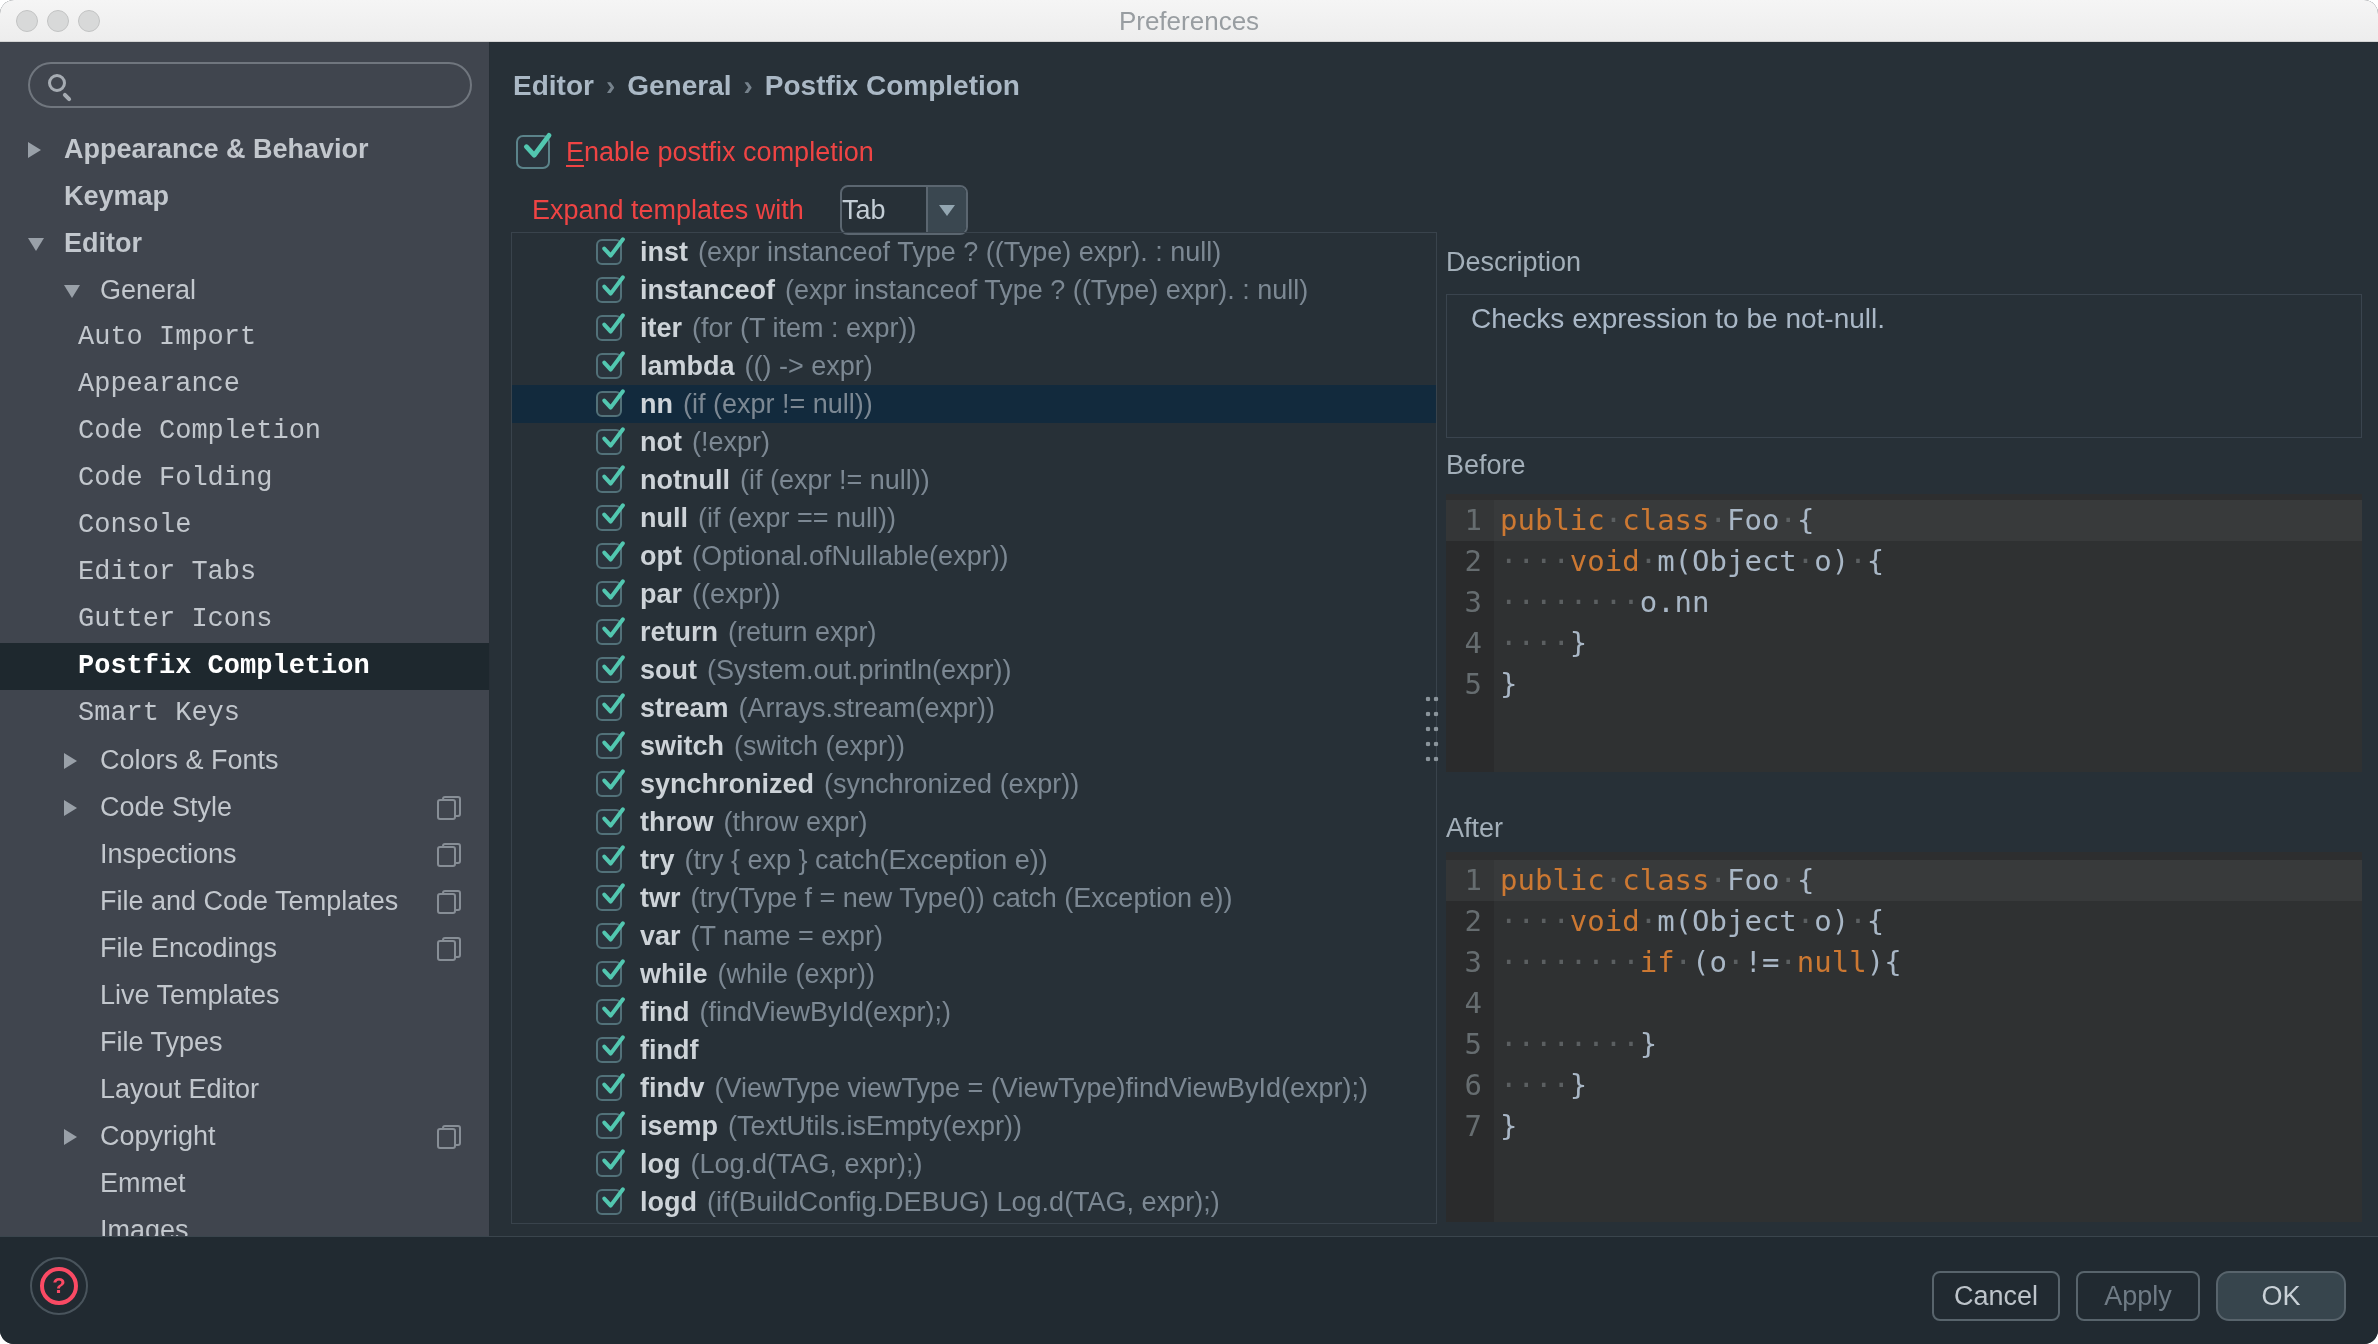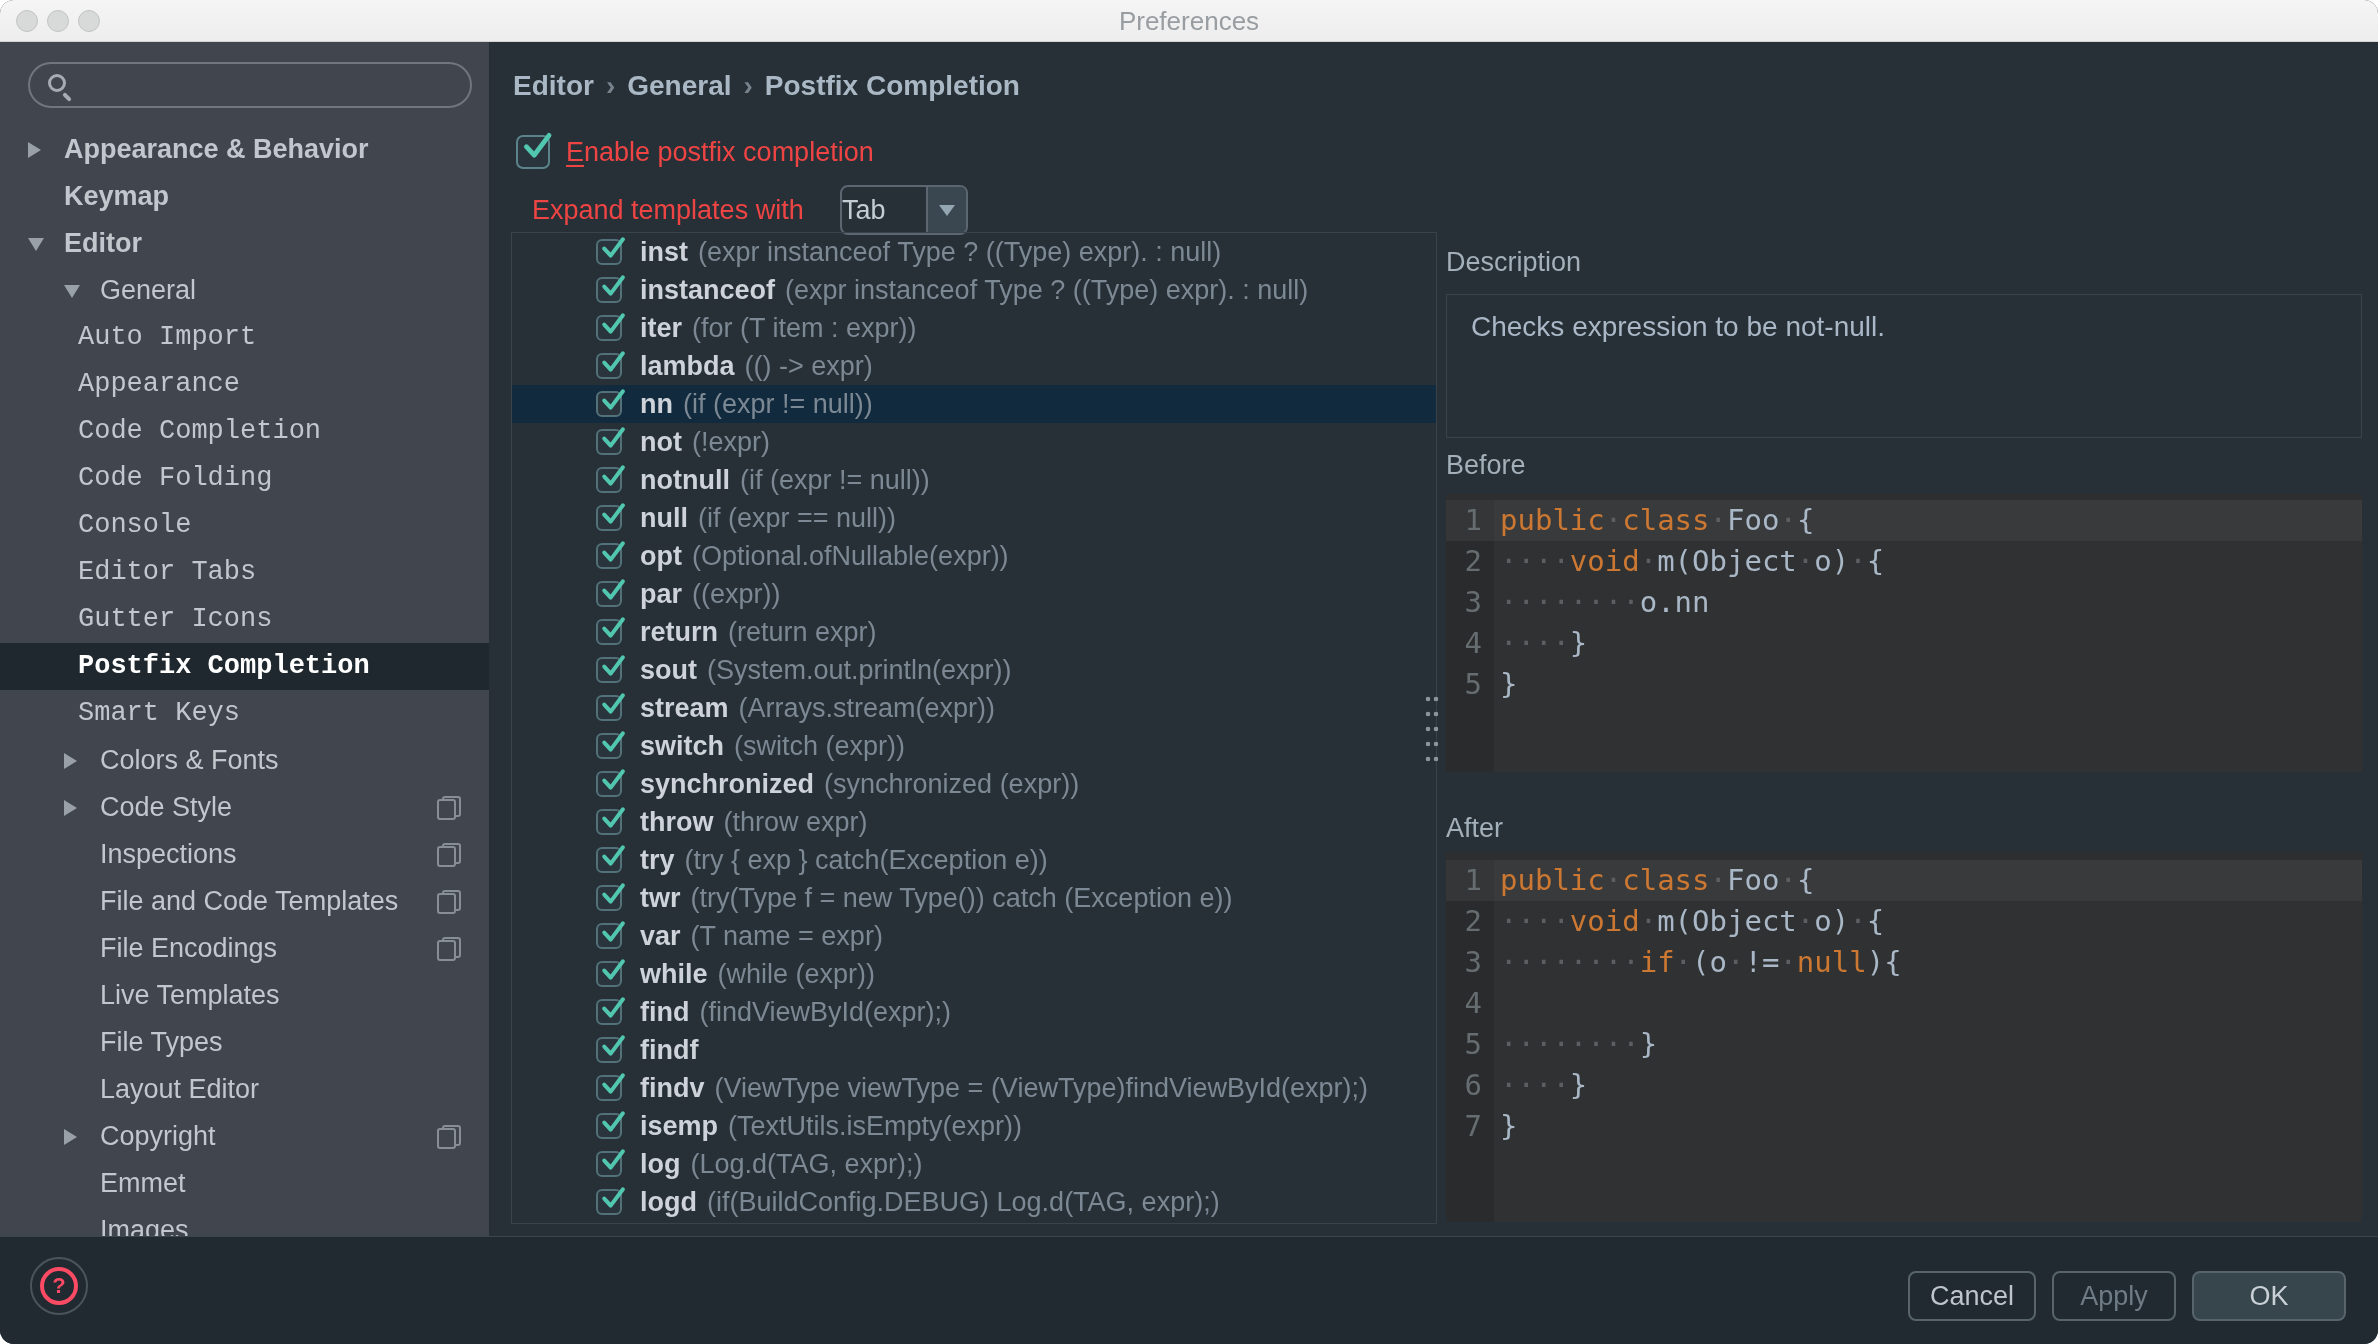--- a/index.html
+++ b/index.html
@@ -71,21 +71,21 @@
   .tpl-row .cb svg{width:28px; height:28px; left:1px; top:-7px;}
 
   
   .splitter{position:absolute; left:934px; top:650px; width:16px; height:76px;
     background-image:radial-gradient(circle at 4px 7px, #8A949B 2px, transparent 2.6px);
     background-size:8px 15px;}
 
   
   .d-label{position:absolute; left:956px; font-size:27px; color:#A3AFB9;}
   .lbl-desc{top:205px;} .lbl-before{top:408px;} .lbl-after{top:771px;}
-  .desc-box{position:absolute; left:956px; top:252px; width:916px; height:144px; border:1px solid #3A444E; padding:16px 24px; font-size:28px; color:#A9B7C6;}
+  .desc-box{position:absolute; left:956px; top:252px; width:916px; height:144px; border:1px solid #3A444E; padding:8px 24px; font-size:28px; color:#A9B7C6;}
   .code-block{position:absolute; left:956px; width:916px; background:#2D2E2F; display:flex; flex-direction:column; overflow:hidden; font-family:"DejaVu Sans Mono",monospace; font-size:29px;}
   .blk-before{top:452px; height:278px; padding-top:6px;}
   .blk-after{top:810px; height:370px; padding-top:8px;}
   .code-line{display:flex; height:41px; line-height:41px; flex:none;}
   .code-line.fill{flex:1; height:auto;}
   .ln{width:48px; flex:none; text-align:right; padding-right:12px; color:#666D70; background:#2A2B2C;}
   .code-text{flex:1; padding-left:6px; background:#2F3132; white-space:pre;}
   .code-line.active .ln{background:#343637;}
   .code-line.active .code-text{background:#383A3B;}
   .kw{color:var(--keyword);}
@@ -93,21 +93,21 @@
   .ws{color:#5B5F61;}
 
   
   .footer{position:absolute; left:0; right:0; bottom:0; height:108px; background:#212A31; border-top:1px solid #3A454D;}
   .help-btn{position:absolute; left:30px; top:20px; width:58px; height:58px; border:2px solid #49545C; border-radius:50%; display:flex; align-items:center; justify-content:center;}
   .help-ring{width:38px; height:38px; border:4px solid var(--help); border-radius:50%; color:var(--help); font-size:22px; font-weight:bold; text-align:center; line-height:30px;}
   .btn-row{position:absolute; right:32px; top:34px; display:flex; gap:16px;}
   .btn{height:50px; border:2px solid #58646C; border-radius:8px; background:transparent; color:#BDC4CA; font-size:27px; font-family:inherit;}
   .btn-cancel{width:128px;}
   .btn-apply{width:124px; color:#6F7B85;}
-  .btn-ok{width:154px; background:#37454D; color:#C9D1D7;}
+  .btn-ok{width:130px; background:#37454D; color:#C9D1D7;border-radius:13px;}
 </style>
 </head>
 <body>
 
 <div class="window">
 
   <div class="titlebar">
     <div class="traffic">
       <span class="tl"></span>
       <span class="tl"></span>

